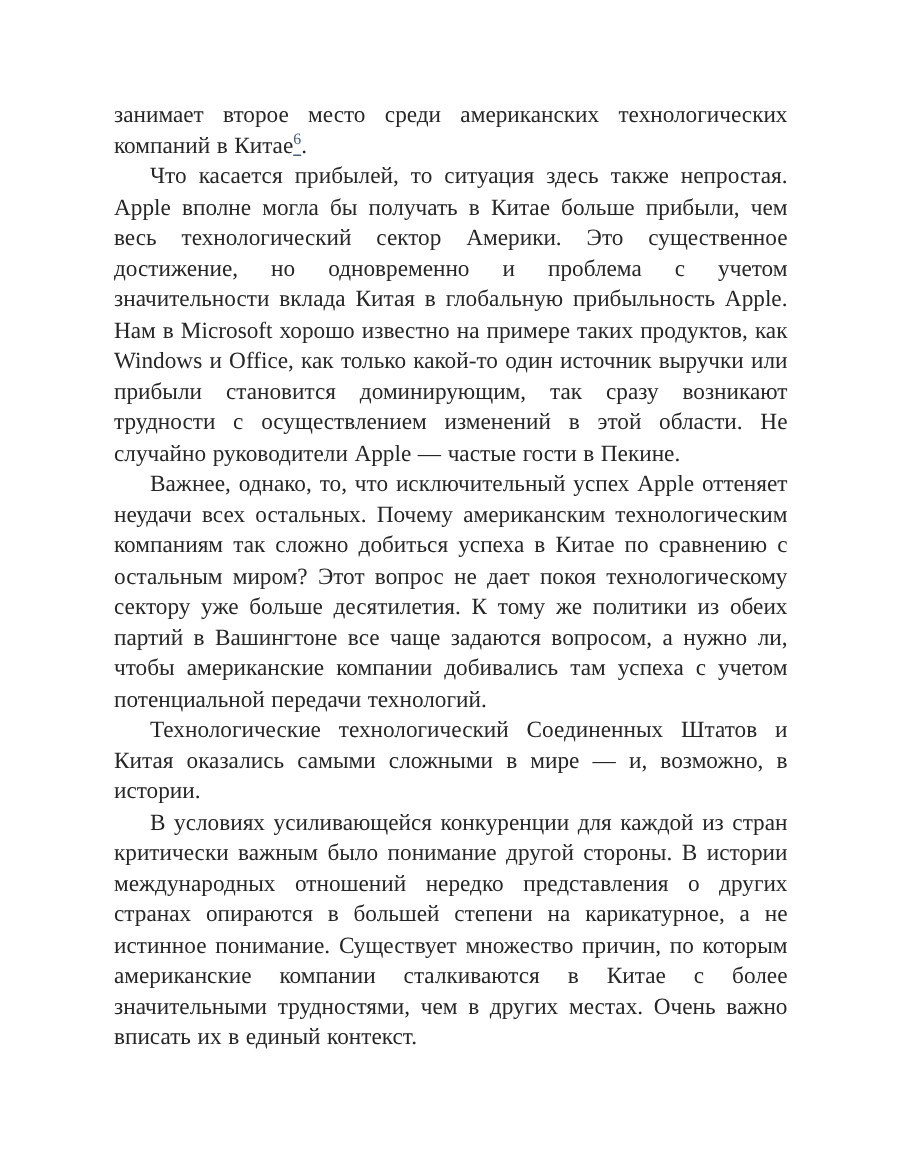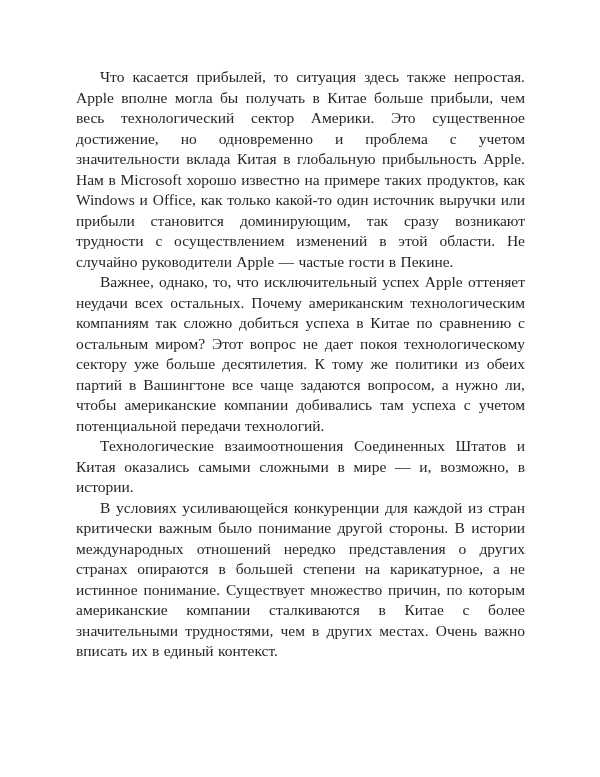--- a/index.html
+++ b/index.html
@@ -37,23 +37,24 @@
   a.footnote-ref sup {
     font-size: 10.5px;
     line-height: 0;
   }
 </style>
 </head>
 <body>
 
 <div class="book-page">
 
+  <p class="continuation"><span>занимает второе место среди американских технологических компаний в Китае</span><a class="footnote-ref" href="#"><sup>6</sup></a><span>.</span></p>
 
   <p>Что касается прибылей, то ситуация здесь также непростая. Apple вполне могла бы получать в Китае больше прибыли, чем весь технологический сектор Америки. Это существенное достижение, но одновременно и проблема с учетом значительности вклада Китая в глобальную прибыльность Apple. Нам в Microsoft хорошо известно на примере таких продуктов, как Windows и Office, как только какой-то один источник выручки или прибыли становится доминирующим, так сразу возникают трудности с осуществлением изменений в этой области. Не случайно руководители Apple — частые гости в Пекине.</p>
 
   <p>Важнее, однако, то, что исключительный успех Apple оттеняет неудачи всех остальных. Почему американским технологическим компаниям так сложно добиться успеха в Китае по сравнению с остальным миром? Этот вопрос не дает покоя технологическому сектору уже больше десятилетия. К тому же политики из обеих партий в Вашингтоне все чаще задаются вопросом, а нужно ли, чтобы американские компании добивались там успеха с учетом потенциальной передачи технологий.</p>
 
-  <p>Технологические взаимоотношения Соединенных Штатов и Китая оказались самыми сложными в мире — и, возможно, в истории.</p>
+  <p>Технологические технологический Соединенных Штатов и Китая оказались самыми сложными в мире — и, возможно, в истории.</p>
 
   <p>В условиях усиливающейся конкуренции для каждой из стран критически важным было понимание другой стороны. В истории международных отношений нередко представления о других странах опираются в большей степени на карикатурное, а не истинное понимание. Существует множество причин, по которым американские компании сталкиваются в Китае с более значительными трудностями, чем в других местах. Очень важно вписать их в единый контекст.</p>
 
 
 </div>
 
 </body></html>

